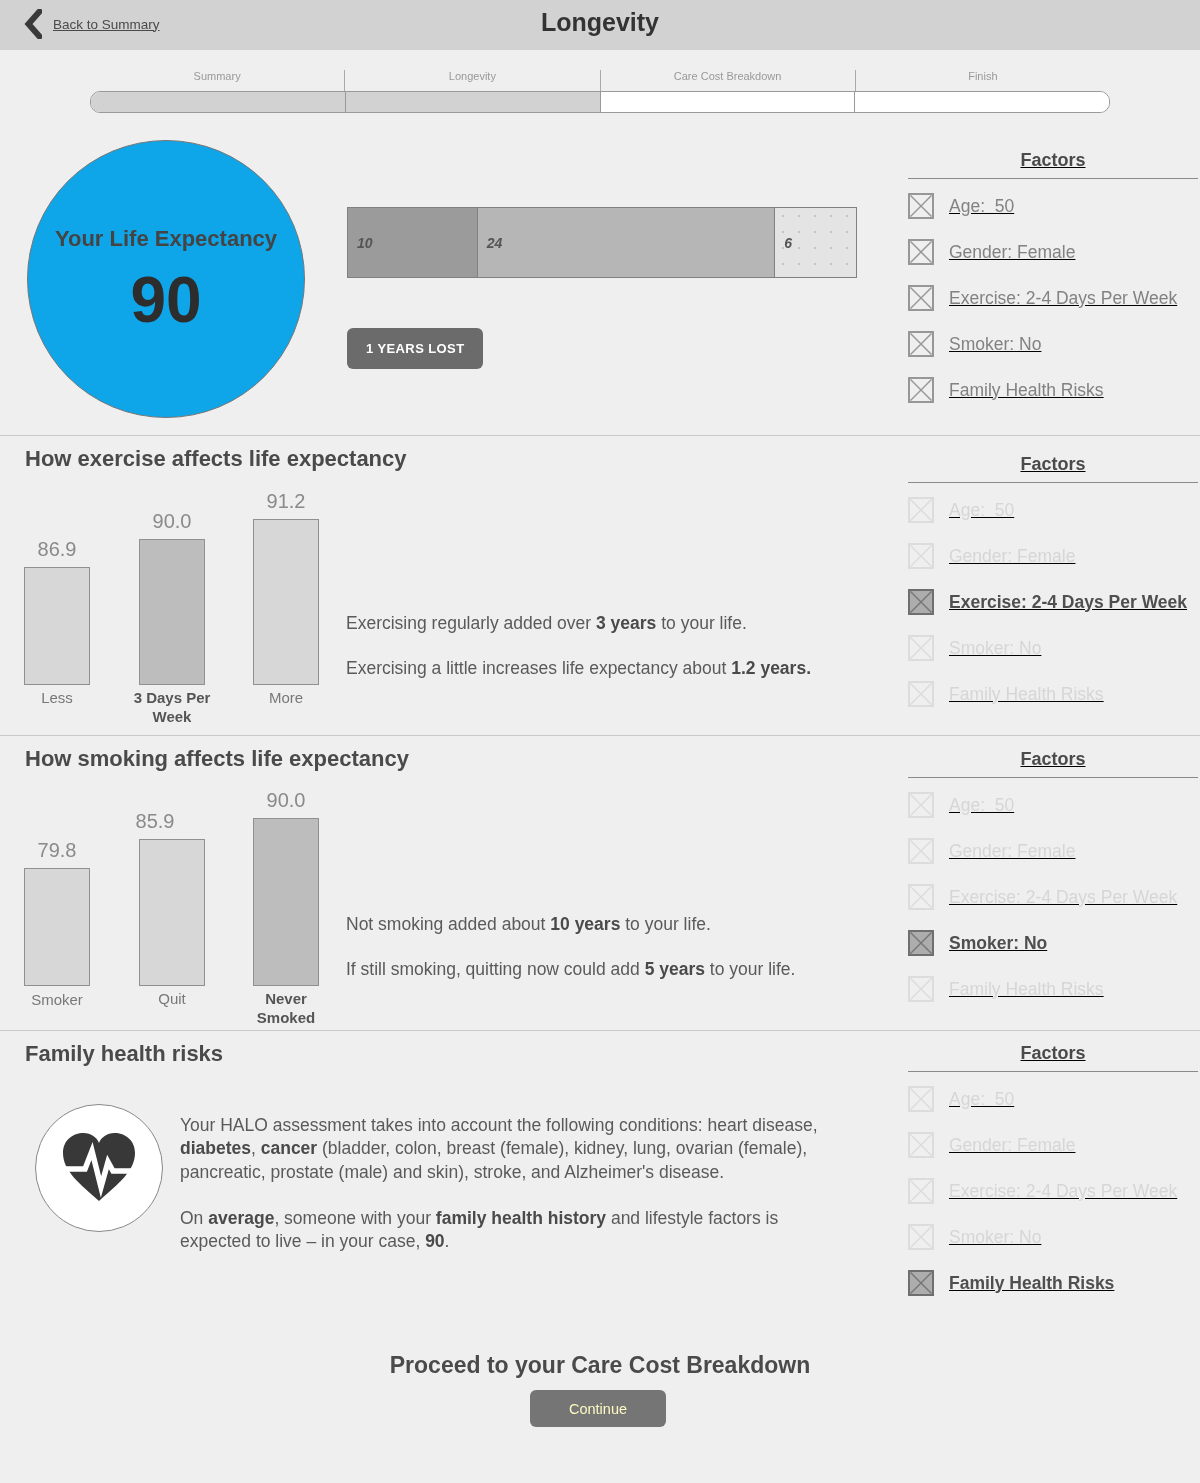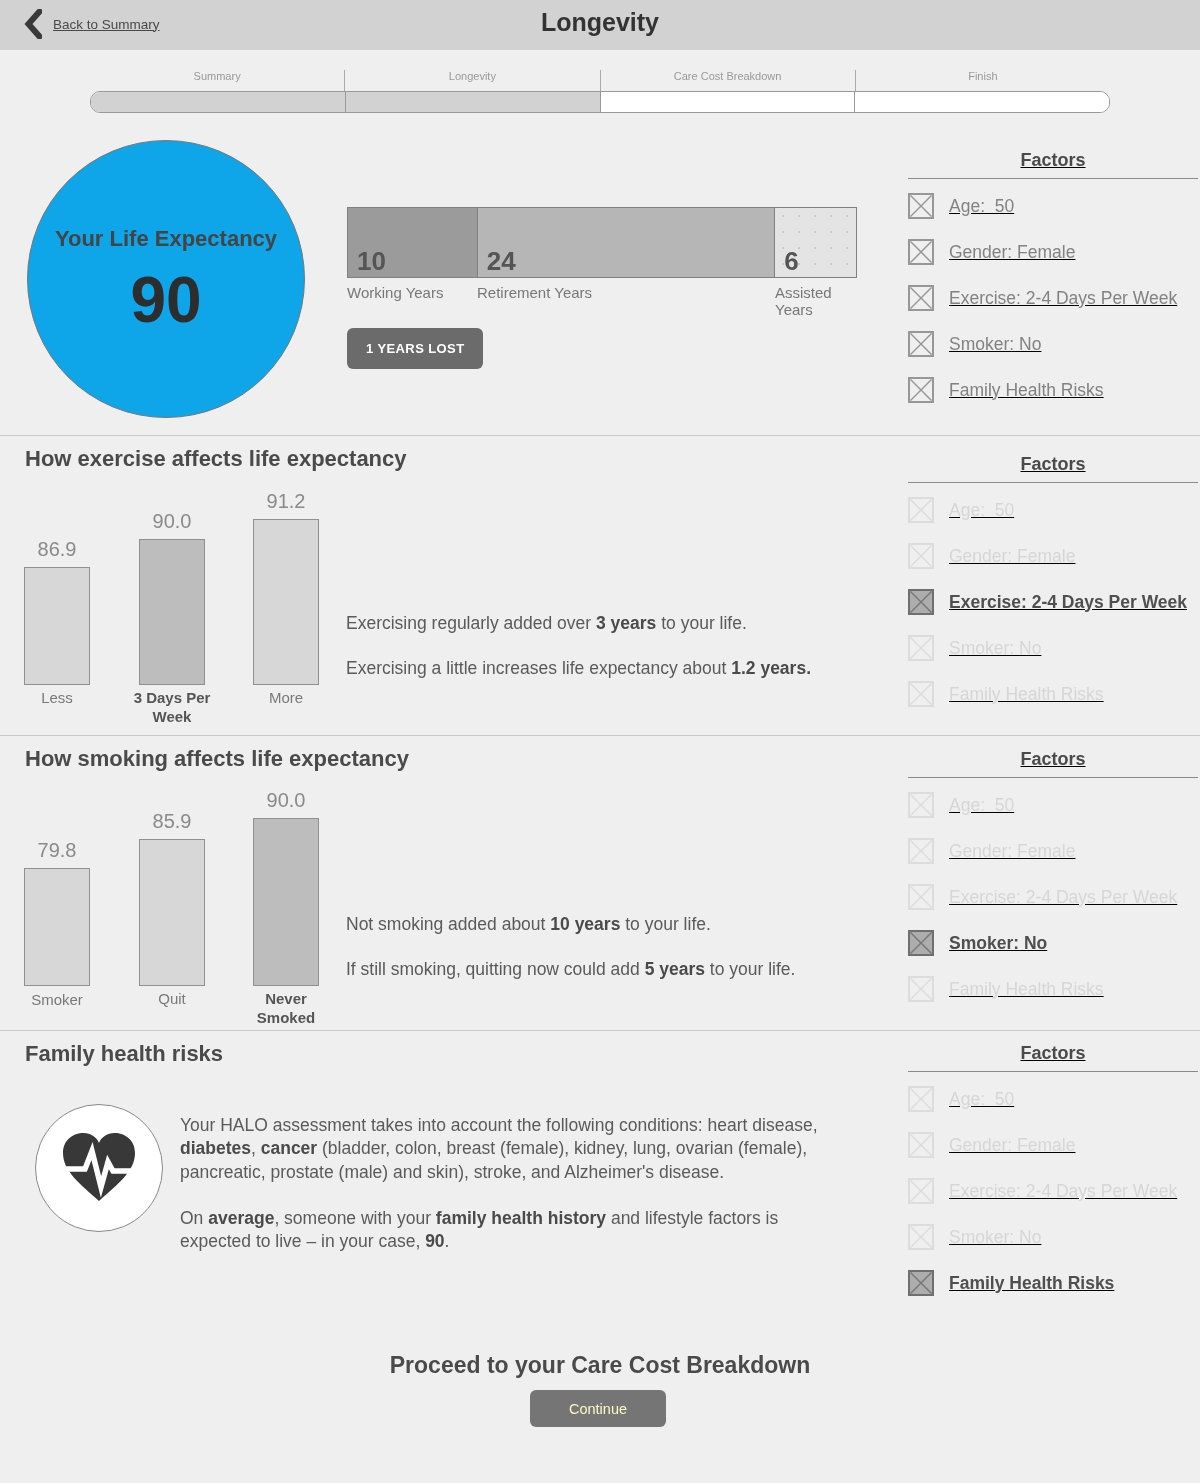--- a/index.html
+++ b/index.html
@@ -32,22 +32,22 @@
   .sec-4{top:1030px;height:300px;border-top:1px solid #c9c9c9;}
   .sec-footer{top:1330px;height:153px;}
   .sec-title{position:absolute;left:25px;top:10px;font-size:22px;font-weight:bold;color:#4a4a4a;}
   
   .le-circle{position:absolute;left:27px;top:90px;width:278px;height:278px;background:#0ea5e9;border:1px solid #777;
     border-radius:50%;display:flex;flex-direction:column;align-items:center;justify-content:center;text-align:center;box-sizing:border-box;}
   .le-circle-title{font-size:22px;font-weight:bold;color:#444;margin-bottom:16px;}
   .le-value{font-size:64px;font-weight:bold;color:#2d2d2d;line-height:1;}
   
   .years-bar{position:absolute;left:347px;top:157px;width:510px;height:71px;display:flex;border:1px solid #808080;box-sizing:border-box;}
-  .years-seg{position:relative;display:flex;align-items:flex-end;padding-left:9px;box-sizing:border-box;
-    font-size:26px;font-weight:bold;color:#555;border-left:1px solid #808080;min-width:0;}
+  .years-seg{position:relative;display:flex;align-items:center;padding-left:9px;box-sizing:border-box;
+    font-size:14px;font-weight:bold;color:#555;border-left:1px solid #808080;min-width:0;font-style:italic;}
   .years-seg:first-child{border-left:none;}
   .years-seg.dotted{background-image:radial-gradient(circle,#c6c6c6 1px,transparent 1.3px);background-size:16px 16px;}
   .years-labels{position:absolute;left:347px;top:234px;width:510px;display:flex;}
   .years-label{font-size:15px;color:#777;padding-right:10px;box-sizing:border-box;line-height:1.15;min-width:0;}
   .years-lost{position:absolute;left:347px;top:270px;display:inline-block;background:#6b6b6b;color:#fff;
     font-size:13px;font-weight:bold;letter-spacing:.4px;padding:13px 19px;border-radius:6px;margin-top:8px;}
   
   .factors-panel{position:absolute;left:908px;width:290px;text-decoration:underline;}
   .fp-1{top:100px;} .fp-2{top:18px;} .fp-3{top:13px;} .fp-4{top:12px;}
   .factors-title{text-align:center;font-size:18px;font-weight:bold;color:#4a4a4a;padding-bottom:7px;border-bottom:1px solid #8a8a8a;margin-bottom:14px;}
@@ -119,25 +119,20 @@
       <div class="years-seg" style="flex-grow: 10; flex-basis: 0px; background: rgb(155, 155, 155);">
         <span>10</span>
       </div>
       <div class="years-seg" style="flex-grow: 24; flex-basis: 0px; background: rgb(182, 182, 182);">
         <span>24</span>
       </div>
       <div class="years-seg dotted" style="flex-grow: 6; flex-basis: 0px; background-color: rgb(228, 228, 228);">
         <span>6</span>
       </div>
     </div>
-  <div class="years-labels">
-      <div class="years-label" style="flex-grow: 10; flex-basis: 0px;">Working Years</div>
-      <div class="years-label" style="flex-grow: 24; flex-basis: 0px;">Retirement Years</div>
-      <div class="years-label" style="flex-grow: 6; flex-basis: 0px;">Assisted Years</div>
-    </div>
   <div class="years-lost">1 YEARS LOST</div>
   <div class="factors-panel fp-1">
     <div class="factors-title">Factors</div>
     <div class="factors-list">
         <div class="factor-row normal">
           <span class="factor-box">
             <svg viewBox="0 0 24 24" preserveAspectRatio="none">
               <line x1="0.5" y1="0.5" x2="23.5" y2="23.5"></line>
               <line x1="23.5" y1="0.5" x2="0.5" y2="23.5"></line>
             </svg>
@@ -251,21 +246,21 @@
   </div>
 </div>
 
 <div class="section sec-3">
   <div class="sec-title">How smoking affects life expectancy</div>
   <div class="bar-chart">
       <div class="chart-bar" style="left: 24px; top: 132px; width: 66px; height: 118px;"></div>
       <div class="bar-value" style="left: 14px; top: 103px;">79.8</div>
       <div class="bar-cat" style="left: 14px; top: 239px; margin-top: 16px;">Smoker</div>
       <div class="chart-bar" style="left: 139px; top: 103px; width: 66px; height: 147px;"></div>
-      <div class="bar-value" style="left: 129px; top: 74px;">85.9</div>
+      <div class="bar-value" style="left: 112px; top: 74px;">85.9</div>
       <div class="bar-cat" style="left: 129px; top: 254px;">Quit</div>
       <div class="chart-bar active" style="left: 253px; top: 82px; width: 66px; height: 168px;"></div>
       <div class="bar-value" style="left: 243px; top: 53px;">90.0</div>
       <div class="bar-cat active" style="left: 243px; top: 254px;">Never Smoked</div>
     </div>
   <div class="stat-line" style="top:178px;"><span>Not smoking added about </span><b>10 years</b><span> to your life.</span></div>
   <div class="stat-line" style="top:223px;"><span>If still smoking, quitting now could add </span><b>5 years</b><span> to your life.</span></div>
   <div class="factors-panel fp-3">
     <div class="factors-title">Factors</div>
     <div class="factors-list">

